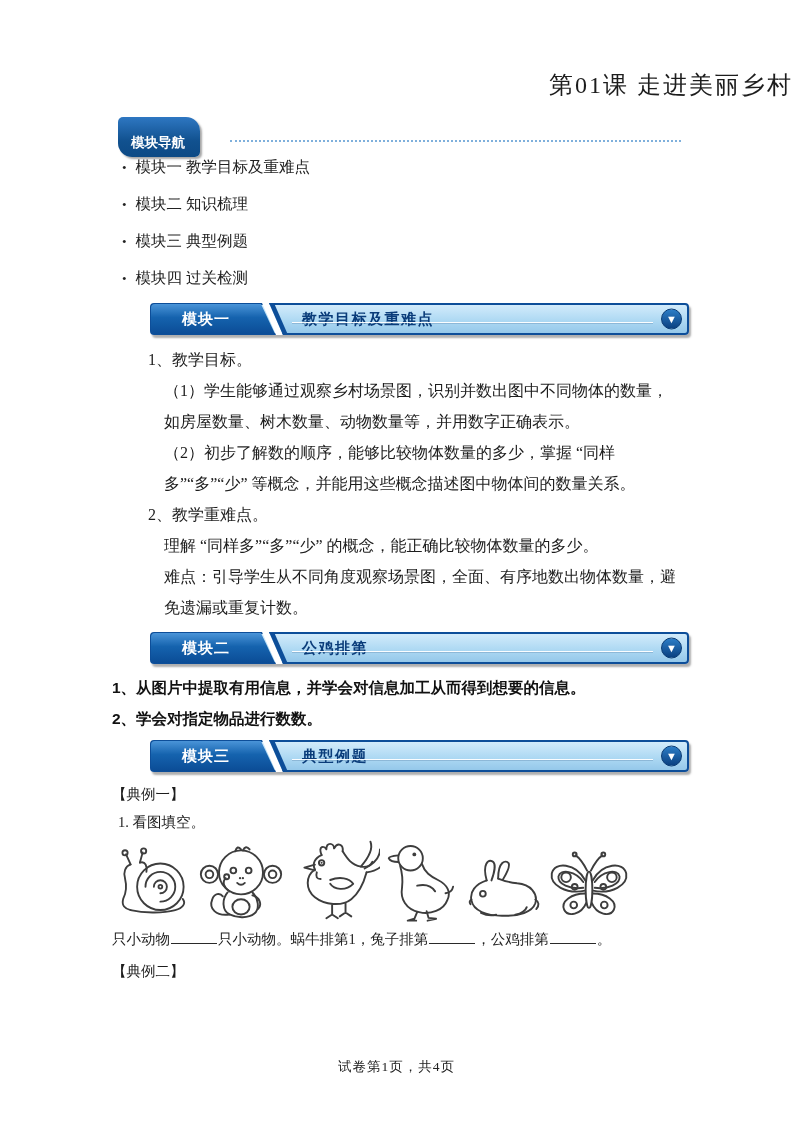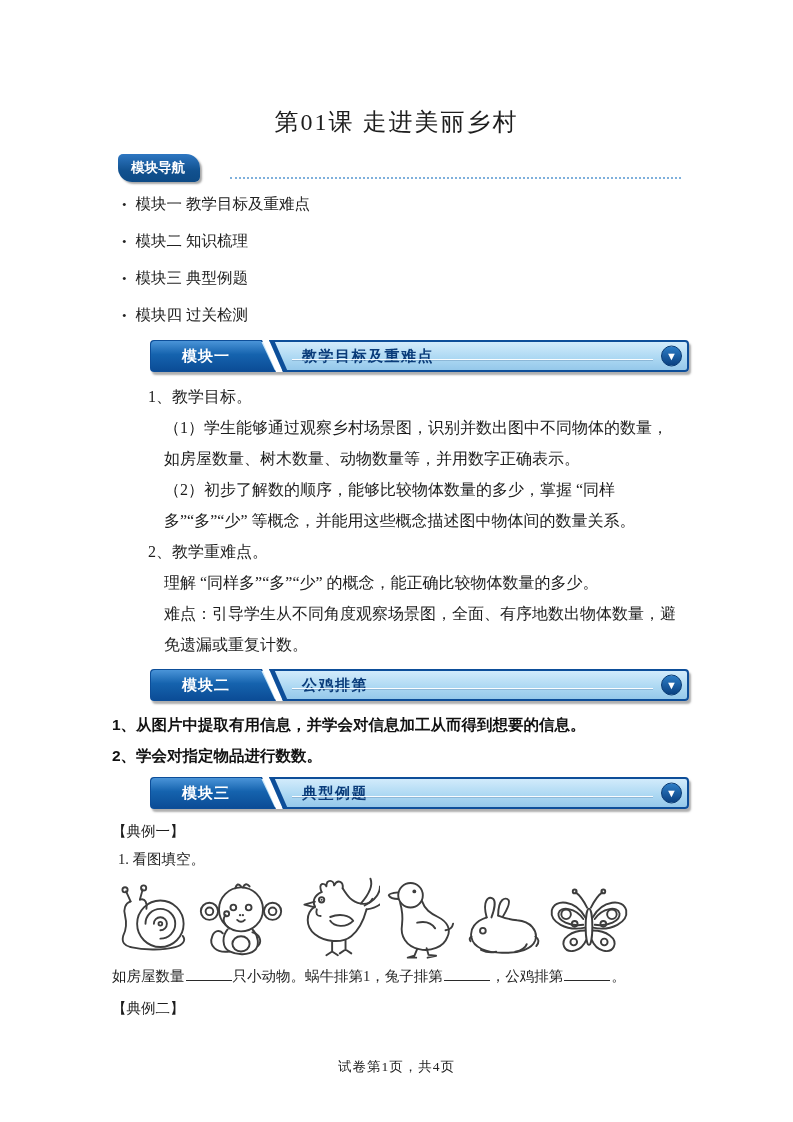--- a/index.html
+++ b/index.html
@@ -3,29 +3,29 @@
 <meta charset="utf-8">
 <style>
   * { box-sizing: border-box; }
   html,body { margin:0; padding:0; background:#e8e8e8; }
   .page {
     width:793px; height:1122px; margin:0 auto; background:#ffffff;
     position:relative; overflow:hidden;
     font-family:"Liberation Serif","DejaVu Serif",serif; color:#1d1d1d;
   }
   
-  .title { margin:0; padding-top:106px; text-align:center; font-size:24px; font-weight:400; letter-spacing:2px; }
+  .title { margin:0; padding-top:69px; text-align:right; font-size:24px; font-weight:400; letter-spacing:2px; }
 
   
   .nav-row { position:relative; margin:16px 112px 0 112px; height:28px; }
   .nav-badge {
     position:absolute; left:6px; top:0; display:inline-block;
     background:linear-gradient(180deg,#2e77c2 0%,#11518f 60%,#0d4a85 100%);
     color:#fff; font-family:"Liberation Sans","DejaVu Sans",sans-serif; font-weight:700; font-size:13.5px;
-    padding:5px 15px 5px 13px; border-radius:5px 14px 5px 14px;
+    padding:17px 15px 5px 13px; border-radius:5px 14px 5px 14px;
     box-shadow:2px 2px 2px rgba(60,60,60,.45); z-index:2;
   }
   .nav-dots { position:absolute; left:118px; right:0; bottom:3px; border-bottom:2px dotted #7fb0dc; }
 
   
   .bullets { margin:4px 0 0 122px; font-size:15.5px; color:#222; }
   .bullet-line { height:37px; display:flex; align-items:center; }
   .bullet-dot { font-size:13px; margin-right:9px; }
 
   
@@ -278,18 +278,18 @@
         <circle class="ink" cx="68" cy="31" r="5"></circle>
           <circle class="ink" cx="59" cy="41" r="3"></circle>
         <path class="ink" d="M40 48 C26 48 14 56 18 65 C22 73 36 70 41 58"></path>
         <circle class="ink" cx="28" cy="60" r="3.5"></circle>
         <path class="ink" d="M48 48 C62 48 74 56 70 65 C66 73 52 70 47 58"></path>
         <circle class="ink" cx="60" cy="60" r="3.5"></circle>
       </svg>
     </span>
   </div>
 
-  <div class="fill-line" id="fill-line"><span class="fill-text">如房屋数量</span><span class="blank"></span><span class="fill-text">只小动物。蜗牛排第1，兔子排第</span><span class="blank"></span><span class="fill-text">，公鸡排第</span><span class="blank"></span><span class="fill-text">。</span></div>
+  <div class="fill-line" id="fill-line"><span class="fill-text">只小动物</span><span class="blank"></span><span class="fill-text">只小动物。蜗牛排第1，兔子排第</span><span class="blank"></span><span class="fill-text">，公鸡排第</span><span class="blank"></span><span class="fill-text">。</span></div>
 
   <div class="example-label">【典例二】</div>
 
   <div class="footer">试卷第1页，共4页</div>
 </div>
 
 </body></html>

